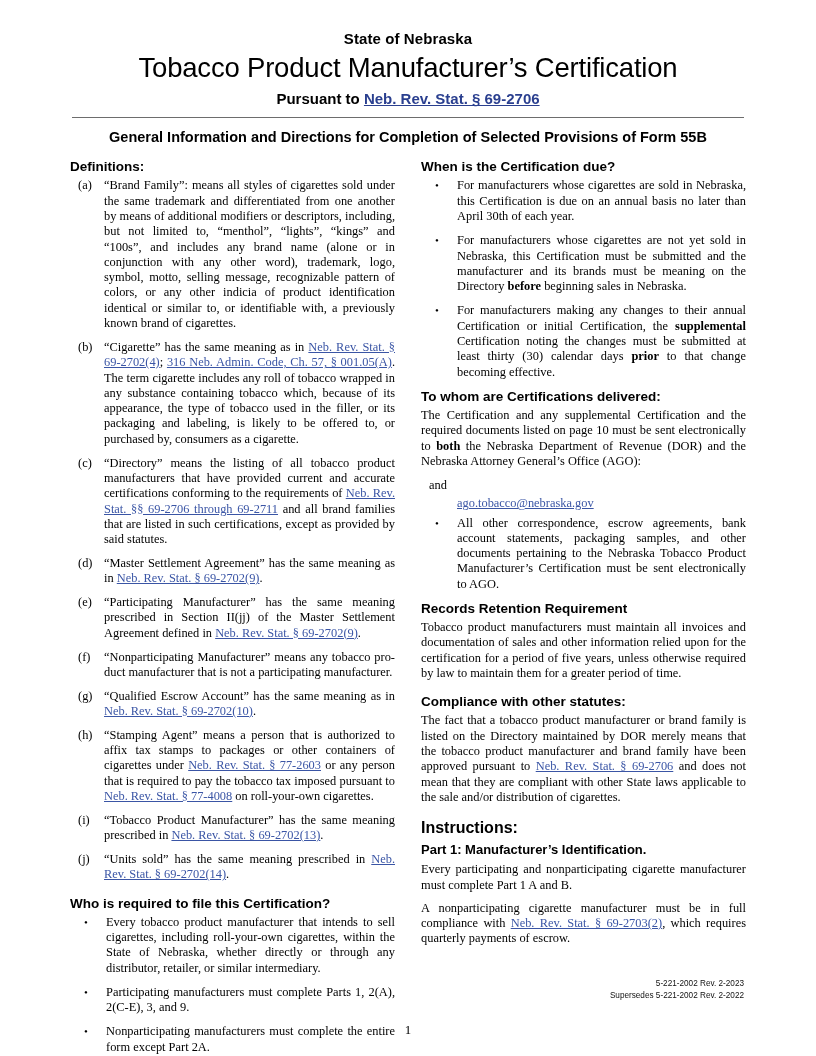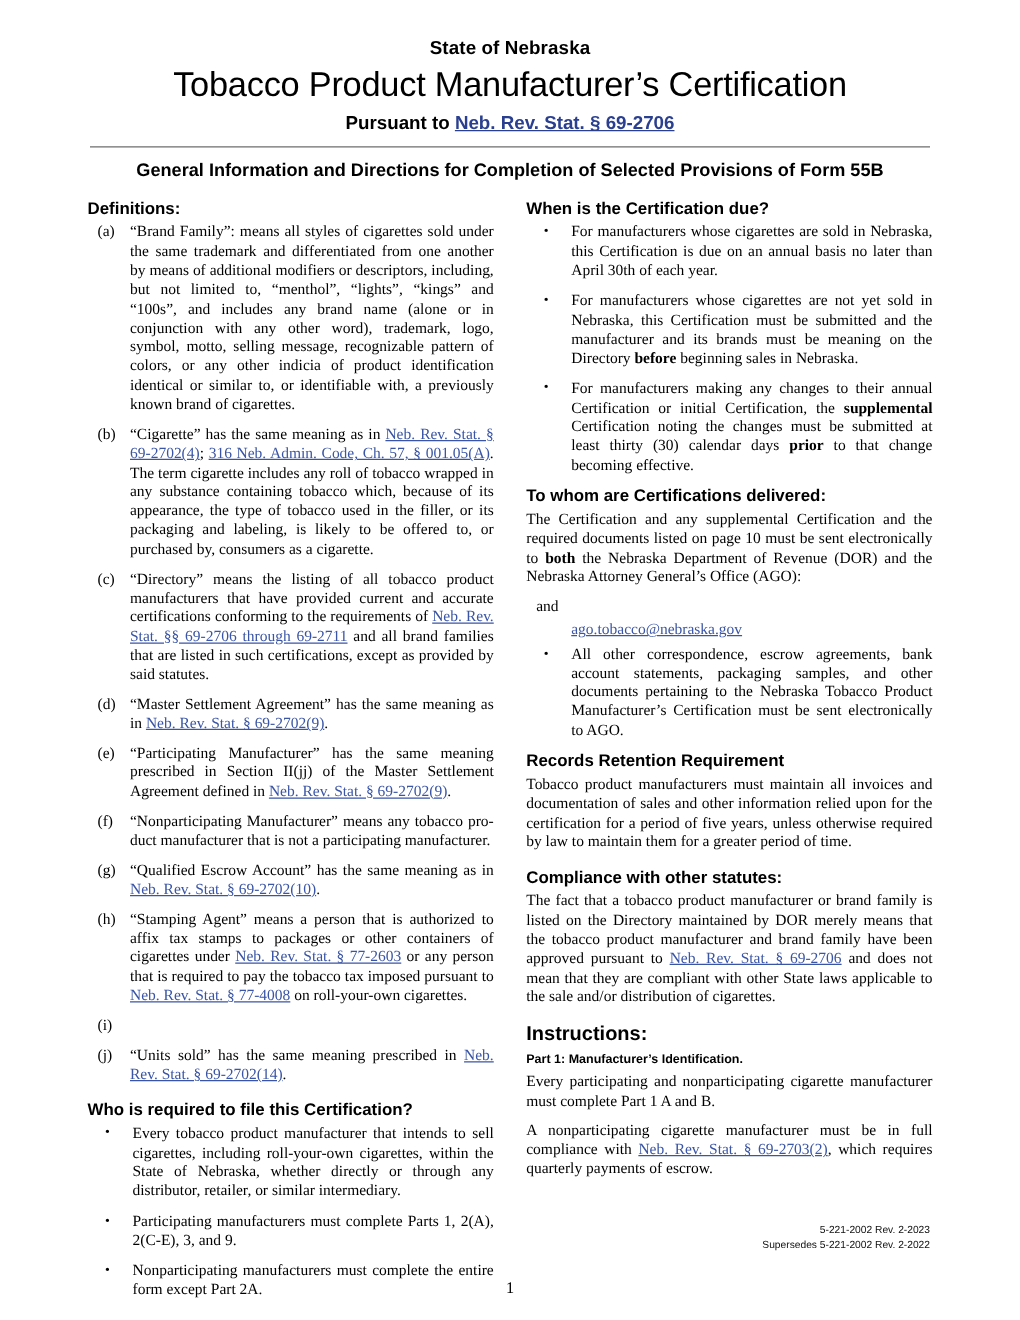--- a/index.html
+++ b/index.html
@@ -53,21 +53,21 @@
     margin: 0 0 4px 0; padding: 0;
   }
   h2.sec.gap { margin-top: 13px; }
   h2.big {
     font-family: "Liberation Sans", sans-serif;
     font-size: 16px; font-weight: bold;
     margin: 14px 0 5px 0;
   }
   h3.part {
     font-family: "Liberation Sans", sans-serif;
-    font-size: 10px; font-weight: bold;
+    font-size: 13px; font-weight: bold;
     margin: 2px 0 5px 0;
   }
 
   p.body {
     font-size: 12.4px; line-height: 1.235;
     text-align: justify; margin: 0 0 8px 0;
   }
   p.body:last-child { margin-bottom: 0; }
 
   
@@ -174,20 +174,21 @@
           <div class="deftext"><span>“Qualified Escrow Account” has the same meaning as in </span><a class="lnk" href="#">Neb. Rev. Stat. § 69-2702(10)</a><span>.</span></div>
         </div>
 
         <div class="defitem">
           <div class="defmark">(h)</div>
           <div class="deftext"><span>“Stamping Agent” means a person that is authorized to affix tax stamps to packages or other containers of cigarettes under </span><a class="lnk" href="#">Neb. Rev. Stat. § 77-2603</a><span> or any person that is required to pay the tobacco tax imposed pursuant to </span><a class="lnk" href="#">Neb. Rev. Stat. § 77-4008</a><span> on roll-your-own cigarettes.</span></div>
         </div>
 
         <div class="defitem">
           <div class="defmark">(i)</div>
+          <div class="deftext"><span>“Tobacco Product Manufacturer” has the same meaning prescribed in </span><a class="lnk" href="#">Neb. Rev. Stat. § 69-2702(13)</a><span>.</span></div>
         </div>
 
         <div class="defitem">
           <div class="defmark">(j)</div>
           <div class="deftext"><span>“Units sold” has the same meaning prescribed in </span><a class="lnk" href="#">Neb. Rev. Stat. § 69-2702(14)</a><span>.</span></div>
         </div>
 
       </div>
 
       <h2 class="sec gap">Who is required to file this Certification?</h2>

